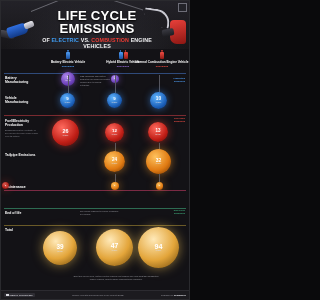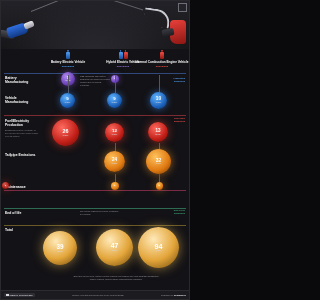--- a/index.html
+++ b/index.html
@@ -116,20 +116,25 @@
       <div class="cord"></div>
         <div class="body"></div>
         <div class="tip"></div>
     </div>
     <div class="nozzle-red">
       <div class="hose"></div>
         <div class="body"></div>
         <div class="grip"></div>
     </div>
 
+    <div class="hdr-txt">
+      <div class="title">LIFE CYCLE EMISSIONS</div>
+      <div class="subtitle"><span>OF </span><span class="sub-el">ELECTRIC</span><span> VS. </span><span class="sub-ce">COMBUSTION</span><span> ENGINE VEHICLES</span></div>
+
+    </div>
     <div class="hdr-badge"></div>
   </div>
 
   <div class="board">
 
     <div class="colhead">
       <div class="col" style="left:40px;">
         <div class="col-icons">
           <div class="ic blue"></div>
         </div>

